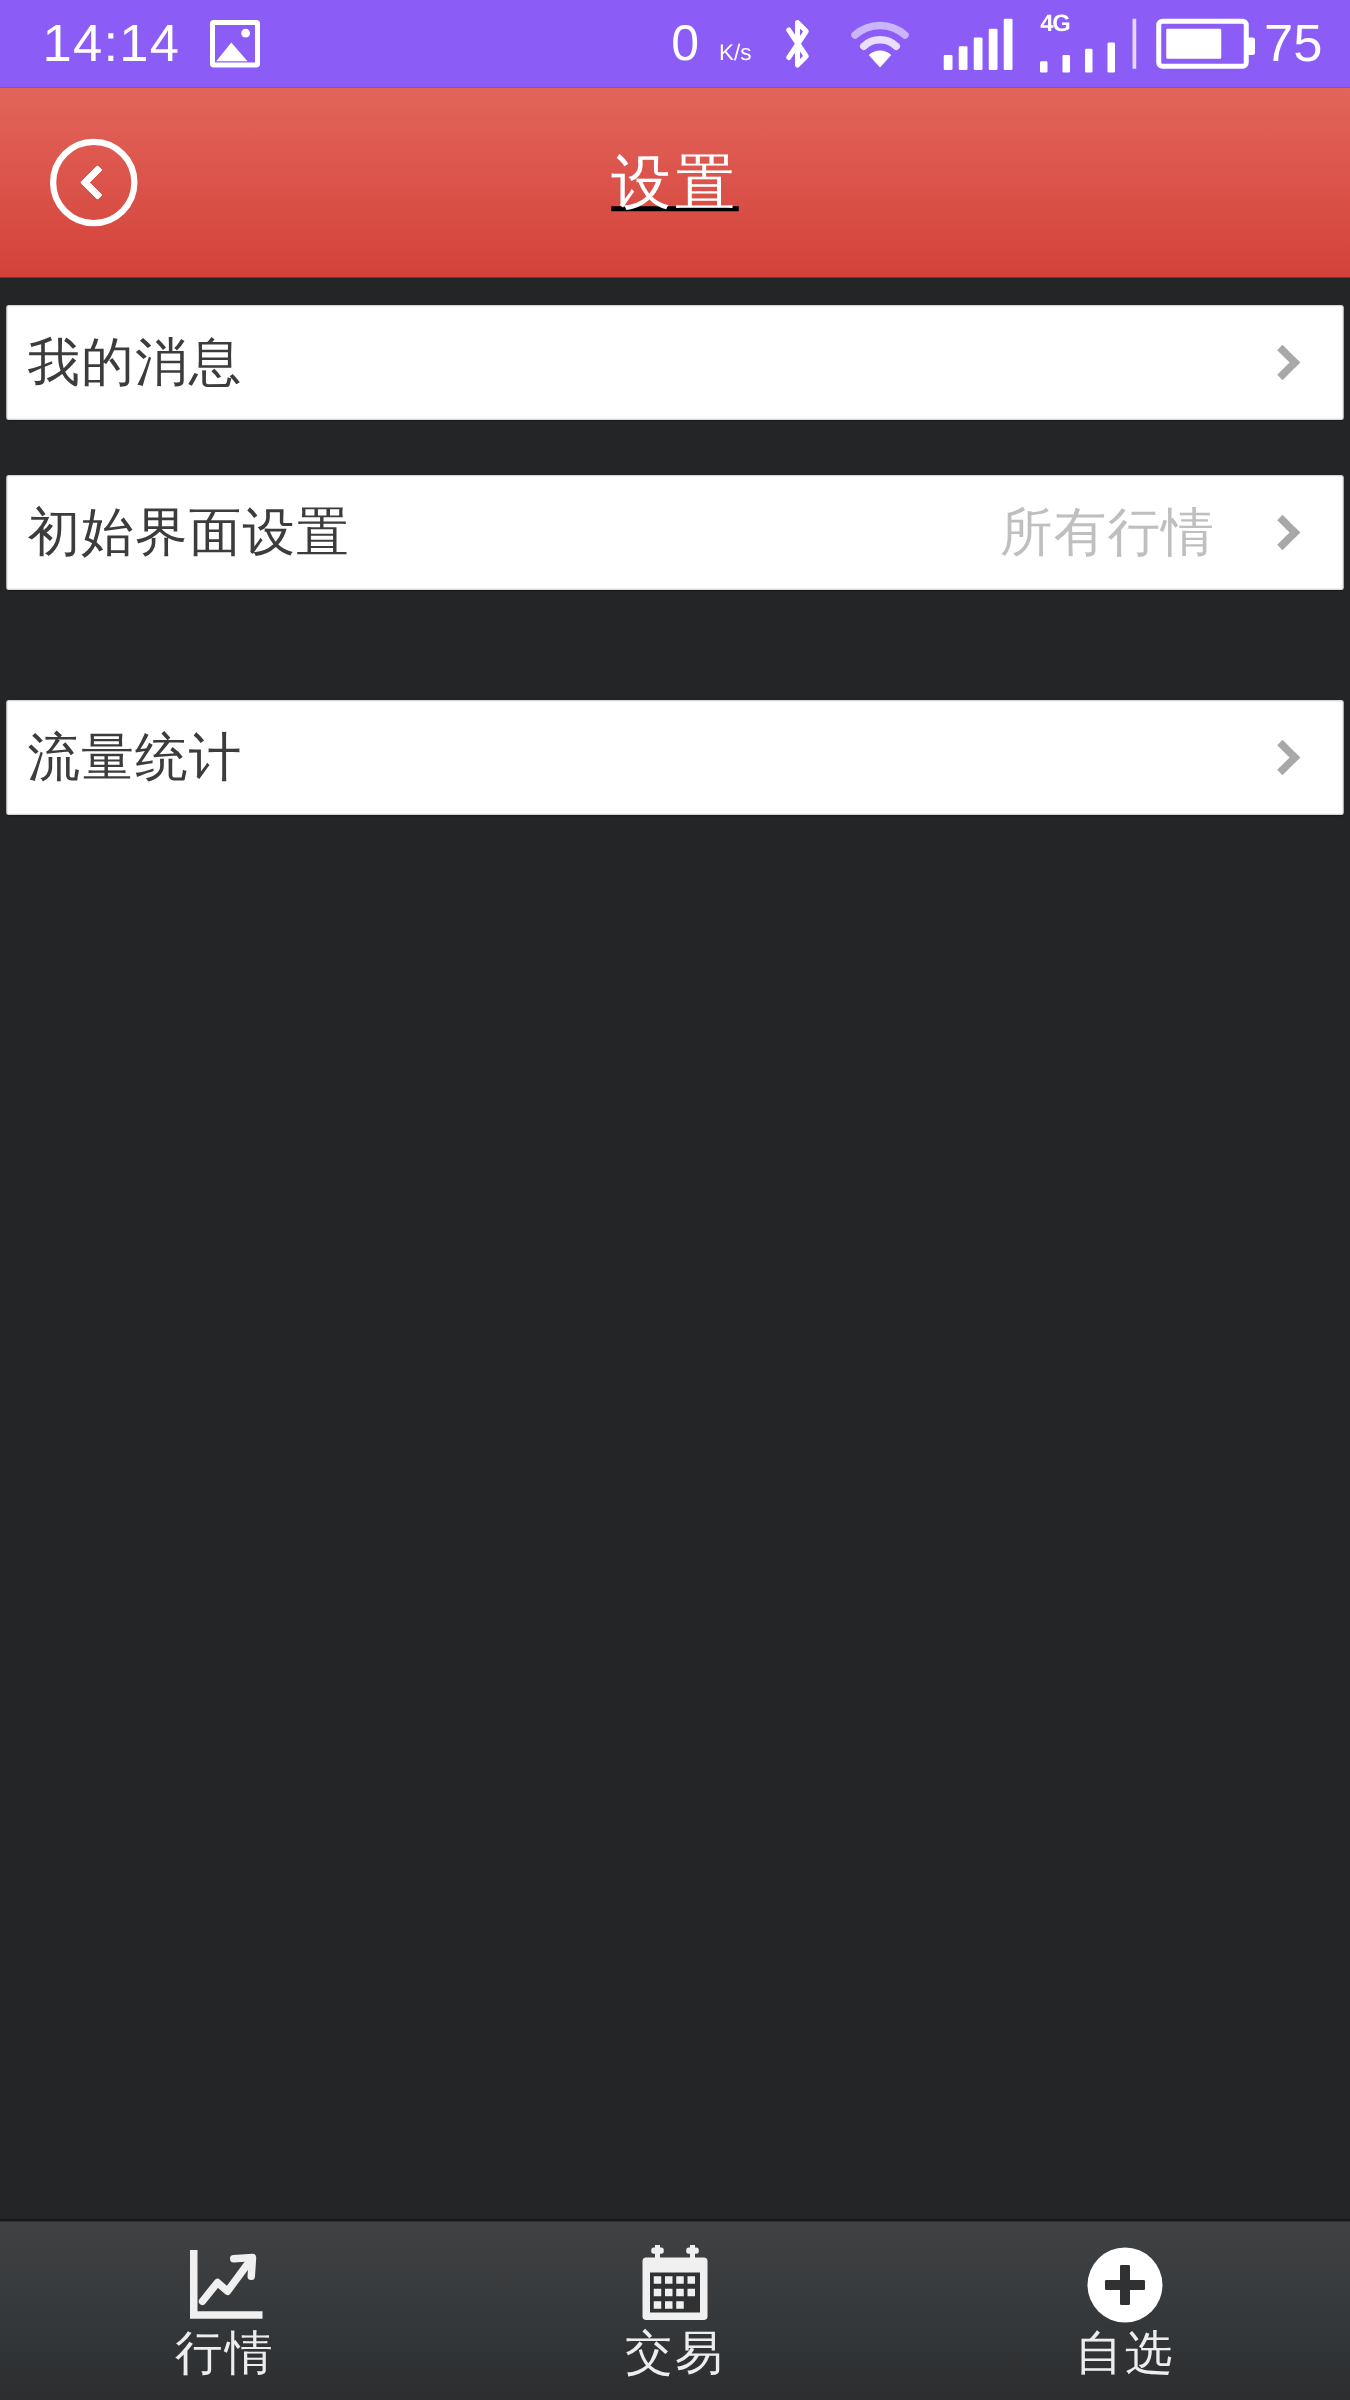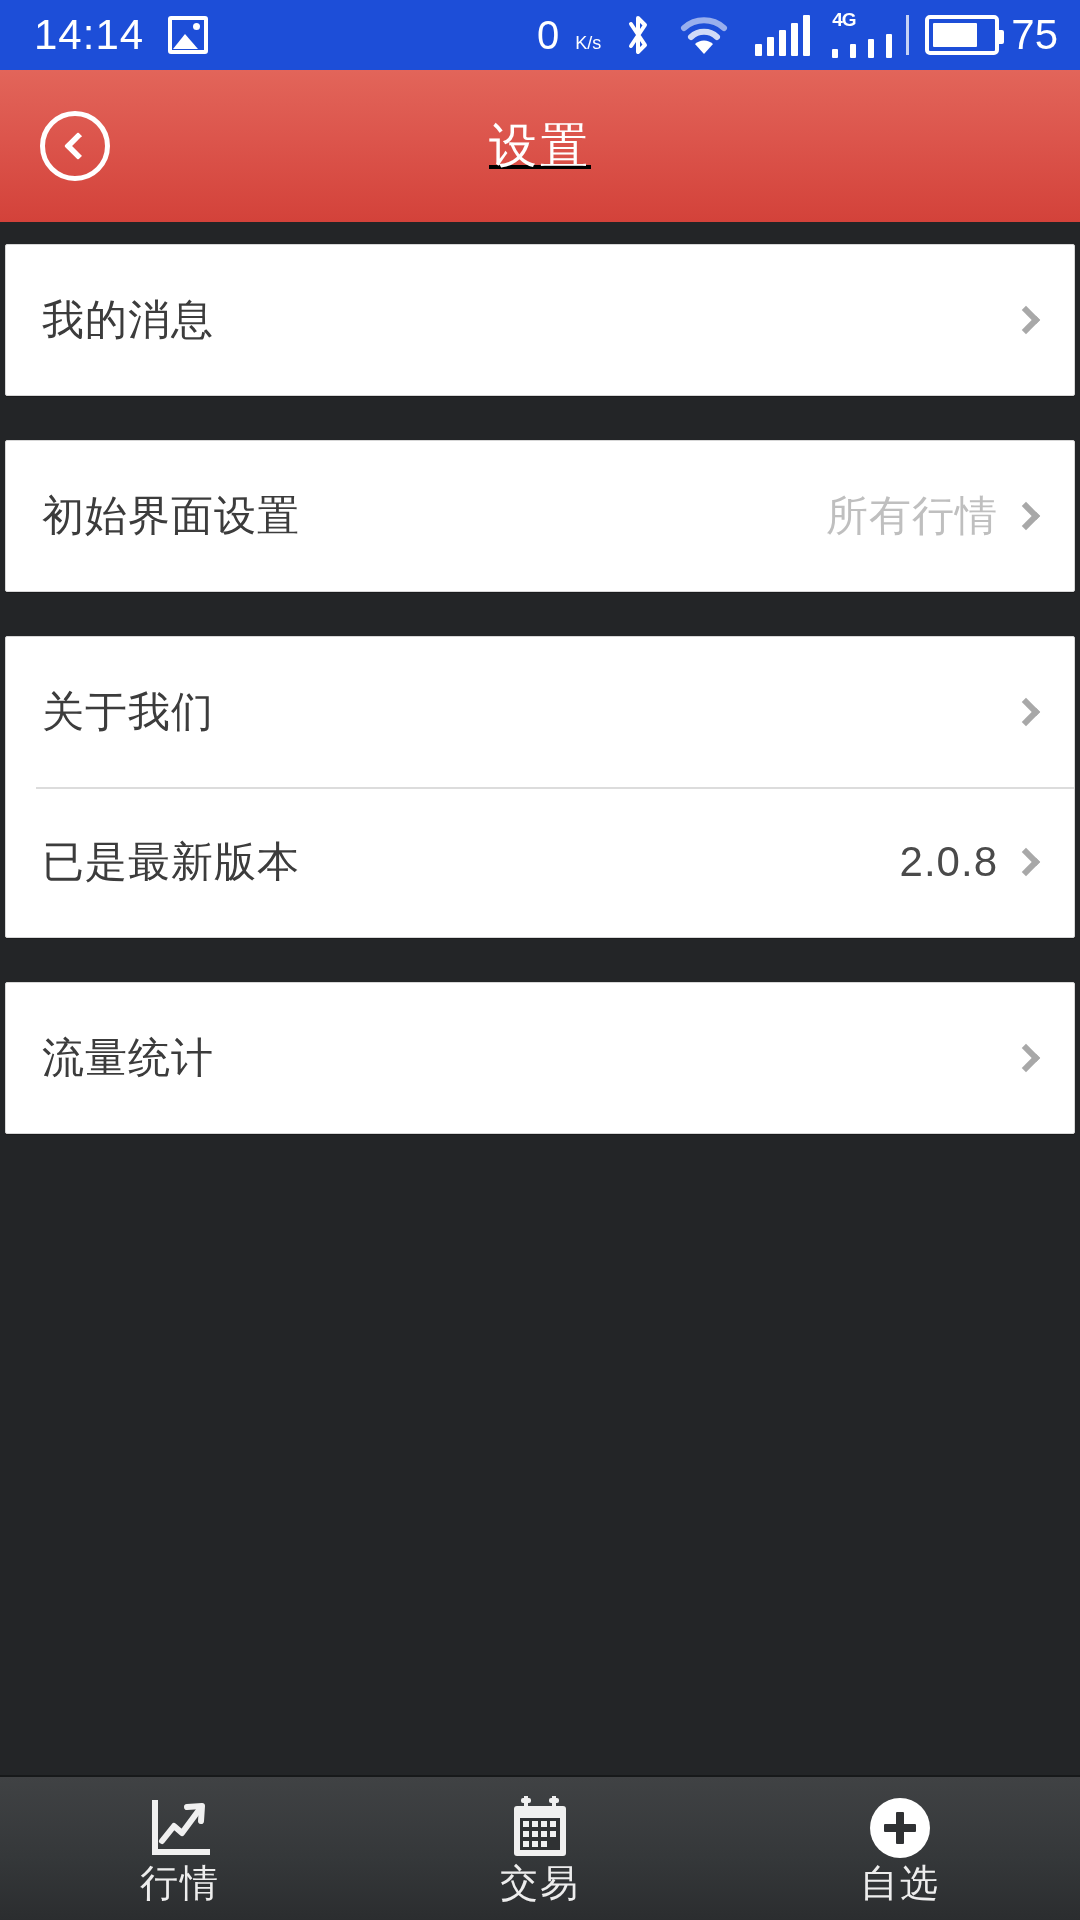--- a/index.html
+++ b/index.html
@@ -7,21 +7,21 @@
     width:1080px; height:1920px;
     background:#232527;
     font-family:"Liberation Sans","DejaVu Sans",sans-serif;
     overflow:hidden;
   }
   #screen { position:relative; width:1080px; height:1920px; background:#232527; }
 
   
   .statusbar{
     position:absolute; left:0; top:0; width:1080px; height:70px;
-    background:#1d4ed8;
+    background:#8b5cf6;
     display:flex; align-items:center; padding:0 22px 0 34px;
   }
   .sb-time{ color:#fff; font-size:42px; letter-spacing:1px; line-height:1; }
   .sb-gallery{ margin-left:24px; width:40px; height:38px; position:relative; }
   .sb-gallery .frm{
     position:absolute; inset:0; border:4px solid #fff; border-radius:3px;
   }
   .sb-gallery .mtn{
     position:absolute; left:5px; bottom:5px; width:0; height:0;
     border-left:12px solid transparent; border-right:13px solid transparent;
@@ -90,22 +90,23 @@
   .content{ position:absolute; left:0; top:222px; width:1080px; bottom:145px; }
   .gap{ height:44px; }
   .gap.first{ height:22px; }
 
   .card{
     margin:0 5px; background:#FFFFFF;
     border:1px solid #D7D7D7; border-radius:2px;
     box-shadow:0 1px 0 rgba(0,0,0,.25);
   }
   .row{
-    height:150px; display:flex; align-items:center; padding:0 28px 0 36px;
+    height:90px; display:flex; align-items:center; padding:0 28px 0 16px;
     position:relative;
+    gap:26px;
   }
   .row + .row::before{
     content:""; position:absolute; left:30px; right:0; top:0; height:2px;
     background:#DCDCDC;
   }
   .row-label{ font-size:42px; color:#3C3C3C; letter-spacing:1px; }
   .row-spacer{ flex:1; }
   .row-value{ font-size:42px; color:#BFBFBF; letter-spacing:1px; margin-right:18px; }
   .row-value.dark{ color:#4A4A4A; }
   .chev-r{
@@ -214,33 +215,20 @@
     <div class="card">
       <div class="row">
         <span class="row-label">初始界面设置</span>
         <span class="row-spacer"></span>
         <span class="row-value">所有行情</span>
         <span class="chev-r"></span>
       </div>
     </div>
 
     <div class="gap"></div>
-    <div class="card">
-      <div class="row">
-        <span class="row-label">关于我们</span>
-        <span class="row-spacer"></span>
-        <span class="chev-r"></span>
-      </div>
-      <div class="row">
-        <span class="row-label">已是最新版本</span>
-        <span class="row-spacer"></span>
-        <span class="row-value dark">2.0.8</span>
-        <span class="chev-r"></span>
-      </div>
-    </div>
 
     <div class="gap"></div>
     <div class="card">
       <div class="row">
         <span class="row-label">流量统计</span>
         <span class="row-spacer"></span>
         <span class="chev-r"></span>
       </div>
     </div>
 

